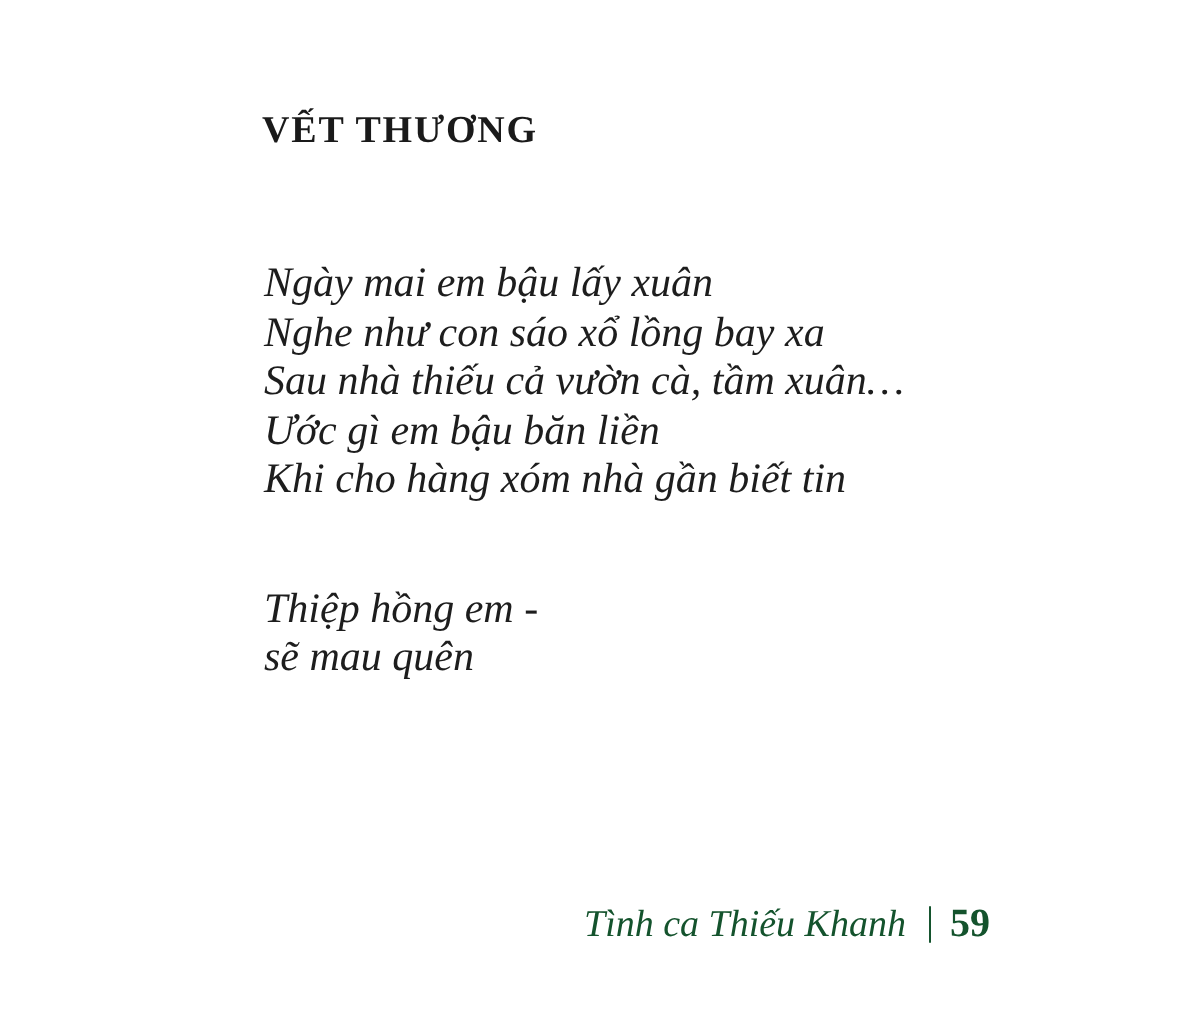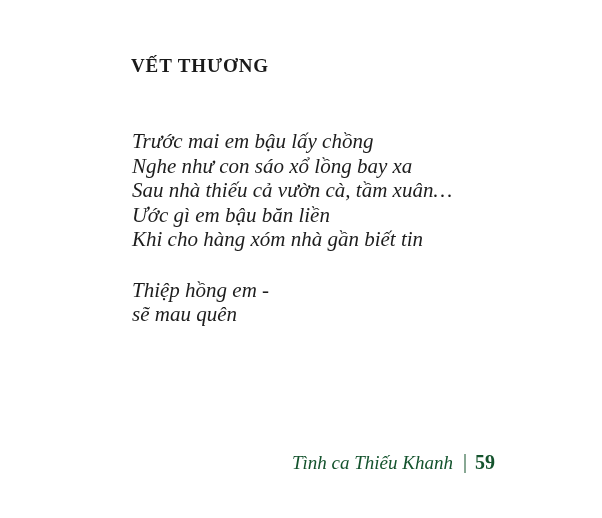--- a/index.html
+++ b/index.html
@@ -38,21 +38,21 @@
     font-style: italic;
     font-size: 21px;
     line-height: 24.5px;
     color: #1d1d1d;
   }
   .stanza {
     margin: 0;
     padding: 0;
   }
   .stanza + .stanza {
-    margin-top: 26px;
+    margin-top: 40px;
   }
   .poem-line {
     white-space: nowrap;
   }
   .page-footer {
     position: absolute;
     top: 451px;
     right: 107px;
     font-size: 19px;
     white-space: nowrap;
@@ -77,21 +77,21 @@
 </style>
 </head>
 <body>
 
 <div class="page">
 
   <h1 class="poem-title">VẾT THƯƠNG</h1>
 
   <div class="poem">
     <div class="stanza">
-      <div class="poem-line">Trước mai em bậu lấy chồng</div>
+      <div class="poem-line">Ngày mai em bậu lấy xuân</div>
       <div class="poem-line">Nghe như con sáo xổ lồng bay xa</div>
       <div class="poem-line">Sau nhà thiếu cả vườn cà, tầm xuân…</div>
       <div class="poem-line">Ước gì em bậu băn liền</div>
       <div class="poem-line">Khi cho hàng xóm nhà gần biết tin</div>
     </div>
     <div class="stanza">
       <div class="poem-line">Thiệp hồng em -</div>
       <div class="poem-line">sẽ mau quên</div>
     </div>
   </div>

